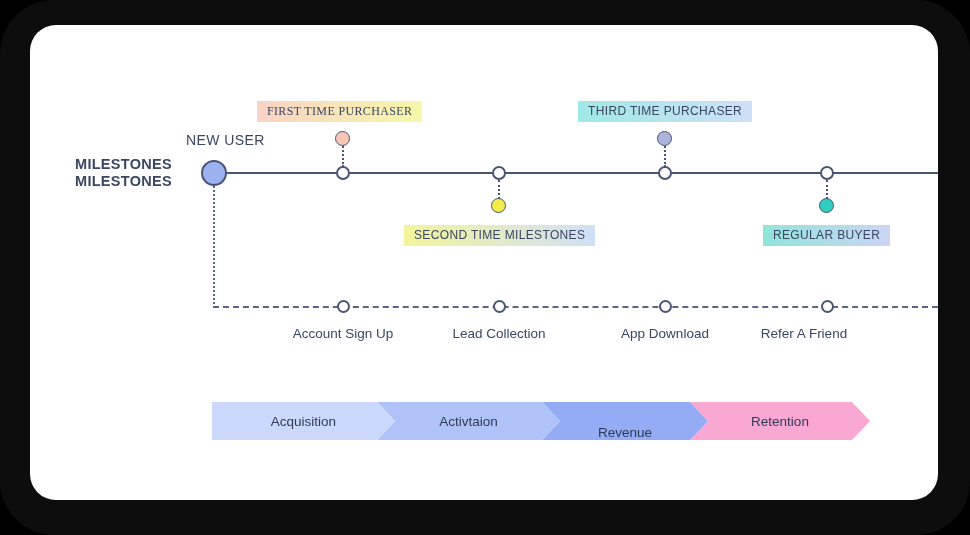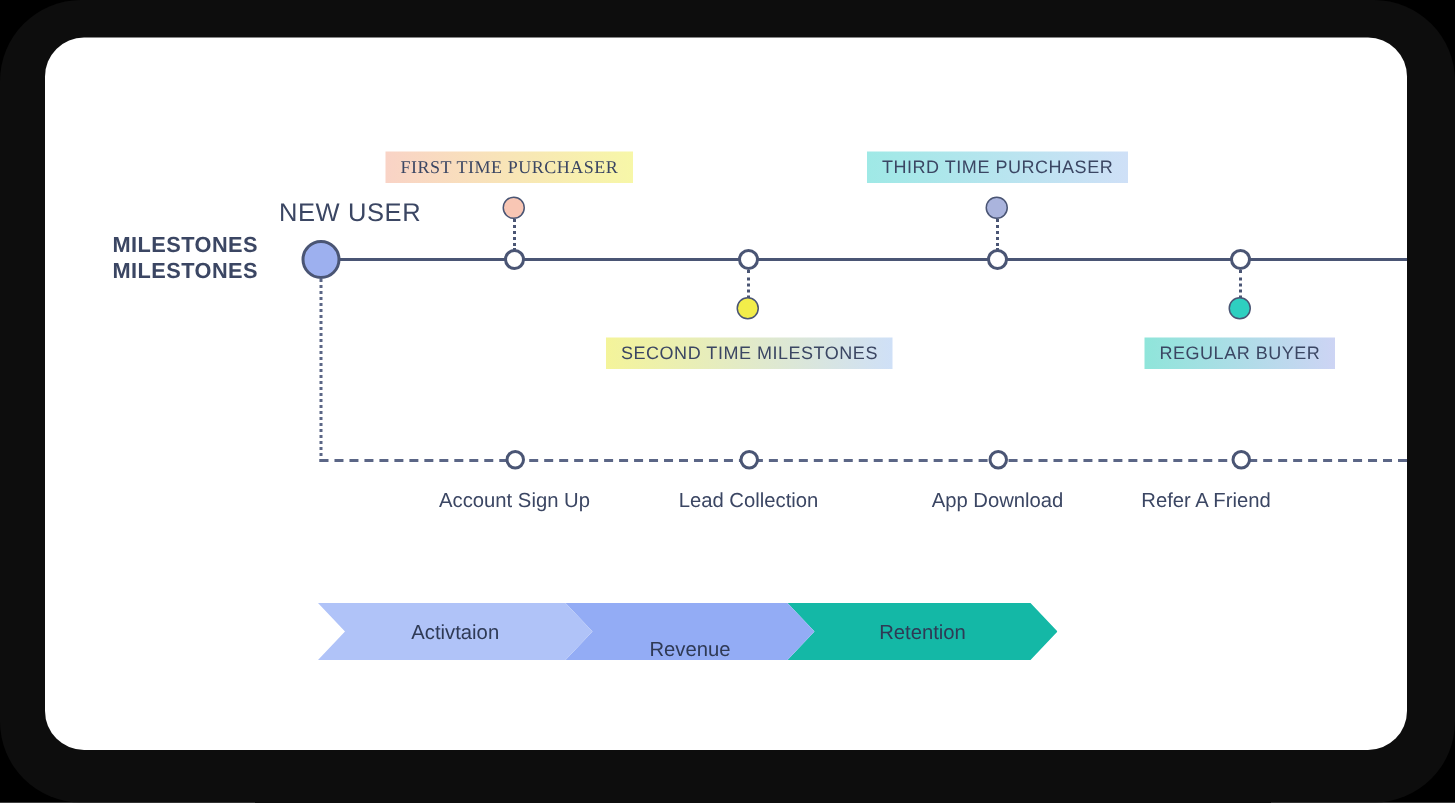--- a/index.html
+++ b/index.html
@@ -50,21 +50,21 @@
 
   
   #new-user-node {
     left:201px; top:160px; width:26px; height:26px;
     border-radius:50%;
     background:#9db0ef;
     border:2px solid #4a5574;
   }
   #new-user-label {
     left:186px; top:132px;
-    font-size:17px; letter-spacing:.4px;
+    font-size:14px; letter-spacing:.4px;
     color:#3b4663; white-space:nowrap;
   }
 
   
   .axis-node {
     width:14px; height:14px; border-radius:50%;
     background:#ffffff; border:2.2px solid #4a5574;
     top:166px;
   }
   
@@ -164,26 +164,29 @@
           <div class="abs event-label" style="left: 343px;">Account Sign Up</div>
           <div class="abs event-node" style="left: 492.5px;"></div>
           <div class="abs event-label" style="left: 499px;">Lead Collection</div>
           <div class="abs event-node" style="left: 658.5px;"></div>
           <div class="abs event-label" style="left: 665px;">App Download</div>
           <div class="abs event-node" style="left: 820.5px;"></div>
           <div class="abs event-label" style="left: 804px;">Refer A Friend</div>
         </div>
 
       <div class="abs" id="funnel">
+          <div class="funnel-seg" style="width: 183px; background: rgb(204, 216, 251); clip-path: polygon(0px 0px, calc(100% - 18px) 0px, 100% 50%, calc(100% - 18px) 100%, 0px 100%); z-index: 10;">
+            <span>Acquisition</span>
+          </div>
           <div class="funnel-seg" style="width: 183px; background: rgb(176, 195, 248); clip-path: polygon(0px 0px, calc(100% - 18px) 0px, 100% 50%, calc(100% - 18px) 100%, 0px 100%, 18px 50%); z-index: 9;">
             <span>Activtaion</span>
           </div>
           <div class="funnel-seg" style="width: 166px; background: rgb(147, 172, 245); clip-path: polygon(0px 0px, calc(100% - 18px) 0px, 100% 50%, calc(100% - 18px) 100%, 0px 100%, 18px 50%); z-index: 8; align-items: flex-end;">
             <span>Revenue</span>
           </div>
-          <div class="funnel-seg" style="width: 180px; background: #14b8a6; clip-path: polygon(0px 0px, calc(100% - 18px) 0px, 100% 50%, calc(100% - 18px) 100%, 0px 100%, 18px 50%); z-index: 7;">
+          <div class="funnel-seg" style="width: 180px; background: #f9a8d4; clip-path: polygon(0px 0px, calc(100% - 18px) 0px, 100% 50%, calc(100% - 18px) 100%, 0px 100%, 18px 50%); z-index: 7;">
             <span>Retention</span>
           </div>
         </div>
 
     </div>
   </div>
 </div>
 
 </body></html>

